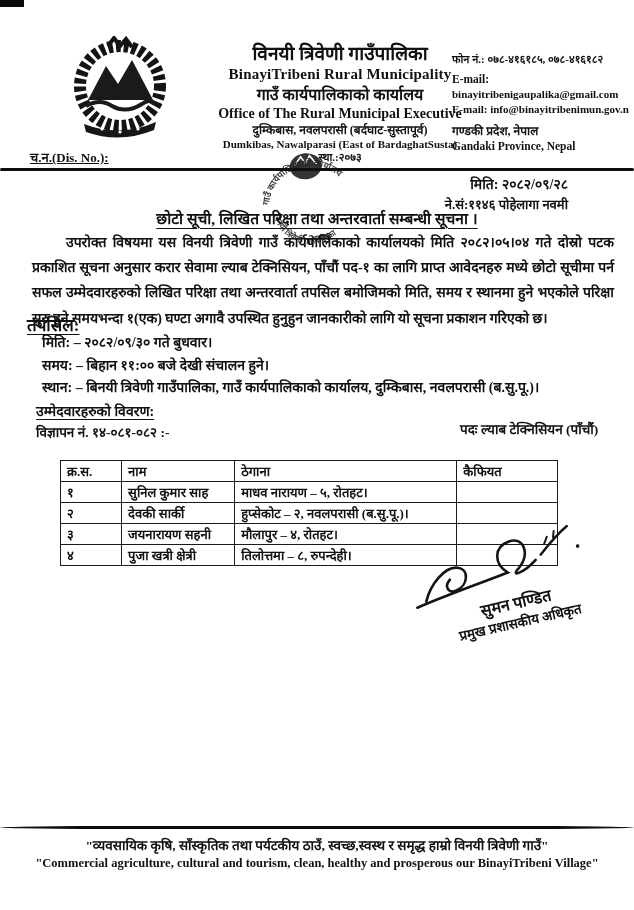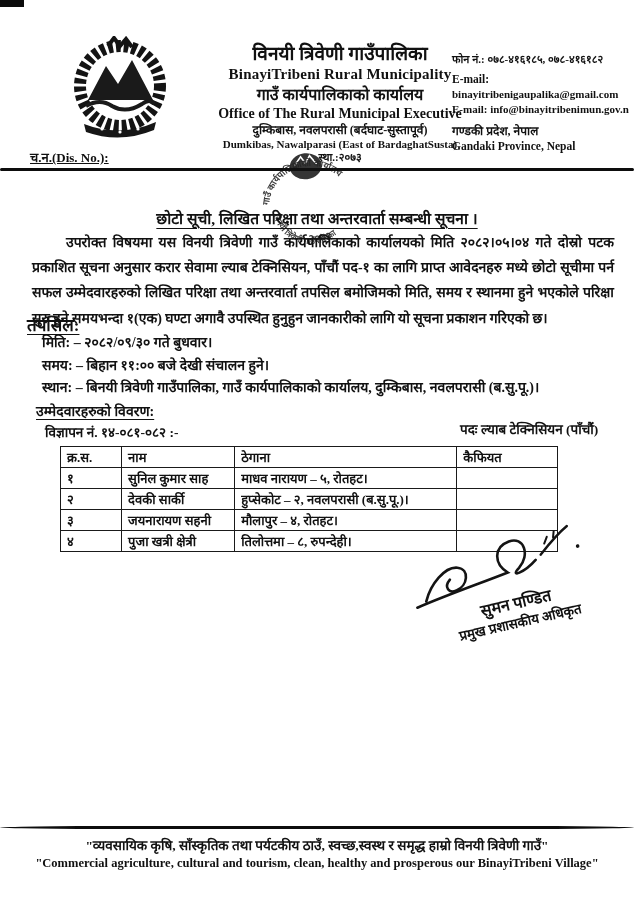--- a/index.html
+++ b/index.html
@@ -45,23 +45,23 @@
   .meta-ns{font-size:13px;font-weight:bold;}
   
   .notice-title{left:0;top:207px;width:634px;text-align:center;font-size:15.5px;font-weight:bold;}
   .notice-title span{text-decoration:underline;text-underline-offset:4px;}
   
   .body-par{left:32px;top:230px;width:582px;font-size:14px;line-height:1.8;text-align:justify;text-indent:34px;font-weight:bold;}
   .tapasil-head{left:27px;top:313px;font-size:17px;}
   .tapasil-list{left:42px;top:332px;width:570px;font-size:14px;font-weight:bold;line-height:1.62;}
   
   .cand-head{left:36px;top:401px;font-size:14px;}
-  .ad-line{left:36px;top:423px;font-size:13.5px;font-weight:bold;margin-left:9px;}
+  .ad-line{left:36px;top:423px;font-size:13.5px;font-weight:bold;}
   .post-line{left:460px;top:420px;font-size:13.5px;font-weight:bold;}
-  table.cand{position:absolute;left:60px;top:446px;width:498px;border-collapse:collapse;font-size:13px;font-weight:bold;}
+  table.cand{position:absolute;left:60px;top:460px;width:498px;border-collapse:collapse;font-size:13px;font-weight:bold;}
   table.cand th,table.cand td{border:1.6px solid #1a1a1a;padding:1px 6px;height:17px;text-align:left;vertical-align:middle;font-weight:bold;}
   table.cand th{font-weight:bold;}
   .col-sn{width:52px;}
   .col-name{width:108px;}
   .col-addr{width:236px;}
   .col-rem{width:96px;}
   
   .sig-block{left:398px;top:532px;width:226px;transform:rotate(-13deg);text-align:center;}
   .sig-name{font-size:16px;font-weight:bold;margin-top:-6px;}
   .sig-desig{font-size:13.5px;font-weight:bold;}
@@ -125,20 +125,24 @@
       <text font-size="9" font-weight="bold" fill="#131313" opacity=".9">
         <textPath href="#arcTop" startOffset="6%">गाउँ कार्यपालिकाको कार्यालय</textPath>
       </text>
       <text font-size="8.5" font-weight="bold" fill="#131313" opacity=".88">
         <textPath href="#arcBot" startOffset="4%">विनयी त्रिवेणी गाउँपालिका</textPath>
       </text>
       <text x="52" y="92" font-size="11" font-weight="bold" fill="#131313" opacity=".9">२०७३</text>
     </svg>
   </div>
 
+  <div class="abs meta-block">
+    <div class="meta-date">मिति: २०८२/०९/२८</div>
+    <div class="meta-ns">ने.सं:११४६ पोहेलागा नवमी</div>
+  </div>
 
   <div class="abs notice-title">
     <span>छोटो सूची, लिखित परिक्षा तथा अन्तरवार्ता सम्बन्धी सूचना ।</span>
   </div>
 
   <div class="abs body-par">उपरोक्त विषयमा यस विनयी त्रिवेणी गाउँ कार्यपालिकाको कार्यालयको मिति २०८२।०५।०४ गते दोस्रो पटक प्रकाशित सूचना अनुसार करार सेवामा ल्याब टेक्निसियन, पाँचौं पद-१ का लागि प्राप्त आवेदनहरु मध्ये छोटो सूचीमा पर्न सफल उम्मेदवारहरुको लिखित परिक्षा तथा अन्तरवार्ता तपसिल बमोजिमको मिति, समय र स्थानमा हुने भएकोले परिक्षा सुरु हुने समयभन्दा १(एक) घण्टा अगावै उपस्थित हुनुहुन जानकारीको लागि यो सूचना प्रकाशन गरिएको छ।</div>
 
   <div class="abs tapasil-head b underline">तपसिल:</div>
   <div class="abs tapasil-list">
     <div>मिति: –  २०८२/०९/३० गते  बुधवार।</div>

